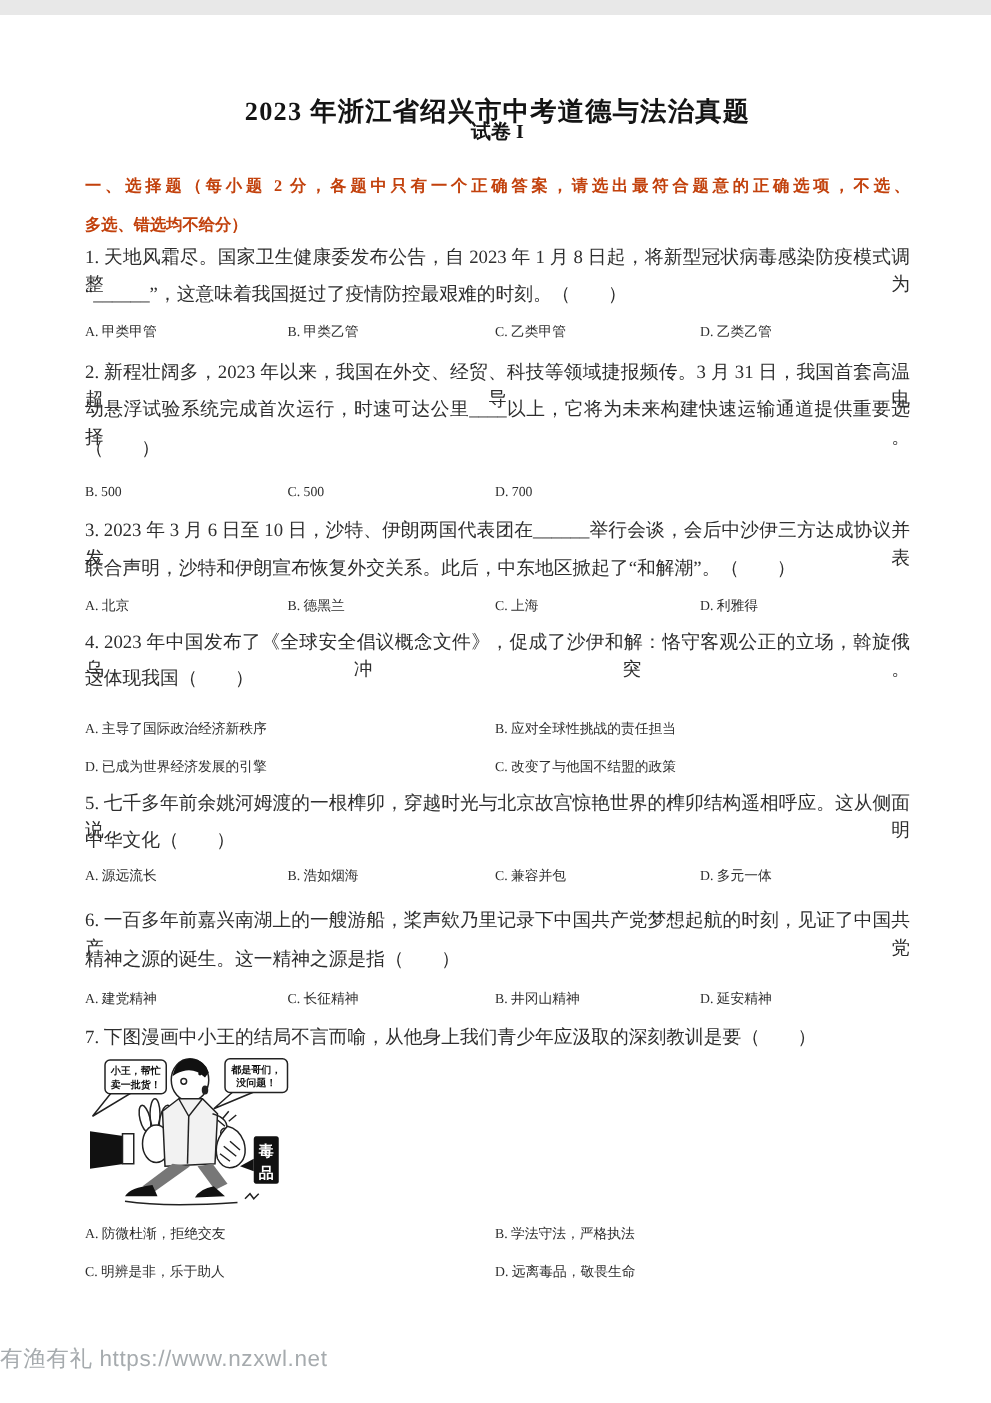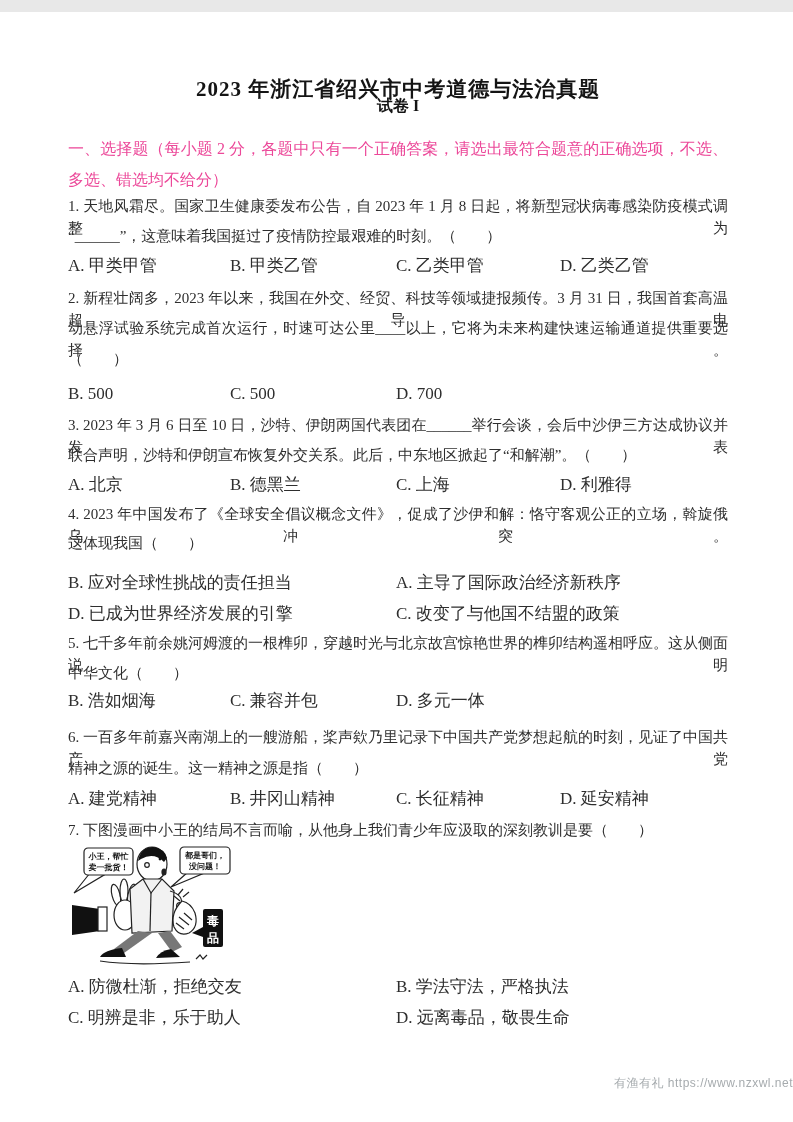--- a/index.html
+++ b/index.html
@@ -11,31 +11,31 @@
   }
   .content { position:absolute; left:68px; top:0; width:660px; }
   .abs { position:absolute; left:0; width:660px; }
   .doc-title {
     width:660px; text-align:center; font-size:21px; font-weight:bold; color:#141414;
     line-height:26px; letter-spacing:1px;
   }
   .doc-subtitle {
     width:660px; text-align:center; font-size:16px; font-weight:bold; color:#141414; line-height:22px;
   }
-  .hline { font-size:16px; font-weight:normal; color:#ec4899; line-height:24px; white-space:nowrap; }
+  .hline { font-size:13px; font-weight:bold; color:#c2410c; line-height:24px; white-space:nowrap; }
   .bline { font-size:15px; line-height:22px; white-space:nowrap; }
   .full { white-space:normal; text-align:justify; text-align-last:justify; }
   .opts4 { display:grid; grid-template-columns:162px 166px 164px 1fr; }
   .opts2 { display:grid; grid-template-columns:328px 1fr; }
-  .opt { font-size:17px; line-height:22px; white-space:nowrap; }
+  .opt { font-size:11px; line-height:22px; white-space:nowrap; }
   .cartoon-wrap { position:absolute; left:72px; top:833px; width:166px; height:126px; }
   .footer {
-    position:absolute; left:0; top:1063px; width:793px; text-align:right;
+    position:absolute; left:0; top:1063px; width:793px; text-align:left;
     font-family:"Liberation Sans","DejaVu Sans",sans-serif;
-    font-size:12px; color:#a6abae; letter-spacing:0.5px;
+    font-size:18px; color:#a6abae; letter-spacing:0.5px;
   }
   svg .ln { stroke:#222; fill:none; stroke-width:1.2; }
   svg .fw { fill:#fff; stroke:#222; stroke-width:1.2; }
   svg .bubble-txt { font-size:8px; font-weight:bold; fill:#111;
     font-family:"Liberation Sans","DejaVu Sans",sans-serif; }
   svg .sign-txt { font-size:12px; fill:#fff; font-weight:bold;
     font-family:"Liberation Sans","DejaVu Sans",sans-serif; }
 </style>
 </head>
 <body>
@@ -79,46 +79,47 @@
         <div class="opt">B. 德黑兰</div>
         <div class="opt">C. 上海</div>
         <div class="opt">D. 利雅得</div>
       </div>
     </div>
 
     <div>
       <div class="abs bline full" style="top:491px">4. 2023 年中国发布了《全球安全倡议概念文件》，促成了沙伊和解：恪守客观公正的立场，斡旋俄乌冲突。</div>
       <div class="abs bline" style="top:520px">这体现我国（　　）</div>
       <div class="abs opts2" style="top:560px">
+        <div class="opt">A. 主导了国际政治经济新秩序</div>
         <div class="opt">B. 应对全球性挑战的责任担当</div>
-        <div class="opt">A. 主导了国际政治经济新秩序</div>
       </div>
       <div class="abs opts2" style="top:591px">
         <div class="opt">D. 已成为世界经济发展的引擎</div>
         <div class="opt">C. 改变了与他国不结盟的政策</div>
       </div>
     </div>
 
     <div>
       <div class="abs bline full" style="top:620px">5. 七千多年前余姚河姆渡的一根榫卯，穿越时光与北京故宫惊艳世界的榫卯结构遥相呼应。这从侧面说明</div>
       <div class="abs bline" style="top:650px">中华文化（　　）</div>
       <div class="abs opts4" style="top:678px">
+        <div class="opt">A. 源远流长</div>
         <div class="opt">B. 浩如烟海</div>
         <div class="opt">C. 兼容并包</div>
         <div class="opt">D. 多元一体</div>
       </div>
     </div>
 
     <div>
       <div class="abs bline full" style="top:714px">6. 一百多年前嘉兴南湖上的一艘游船，桨声欸乃里记录下中国共产党梦想起航的时刻，见证了中国共产党</div>
       <div class="abs bline" style="top:745px">精神之源的诞生。这一精神之源是指（　　）</div>
       <div class="abs opts4" style="top:776px">
         <div class="opt">A. 建党精神</div>
+        <div class="opt">C. 长征精神</div>
         <div class="opt">B. 井冈山精神</div>
-        <div class="opt">C. 长征精神</div>
         <div class="opt">D. 延安精神</div>
       </div>
     </div>
 
     <div>
       <div class="abs bline" style="top:807px">7. 下图漫画中小王的结局不言而喻，从他身上我们青少年应汲取的深刻教训是要（　　）</div>
       <div class="abs opts2" style="top:964px">
         <div class="opt">A. 防微杜渐，拒绝交友</div>
         <div class="opt">B. 学法守法，严格执法</div>
       </div>

